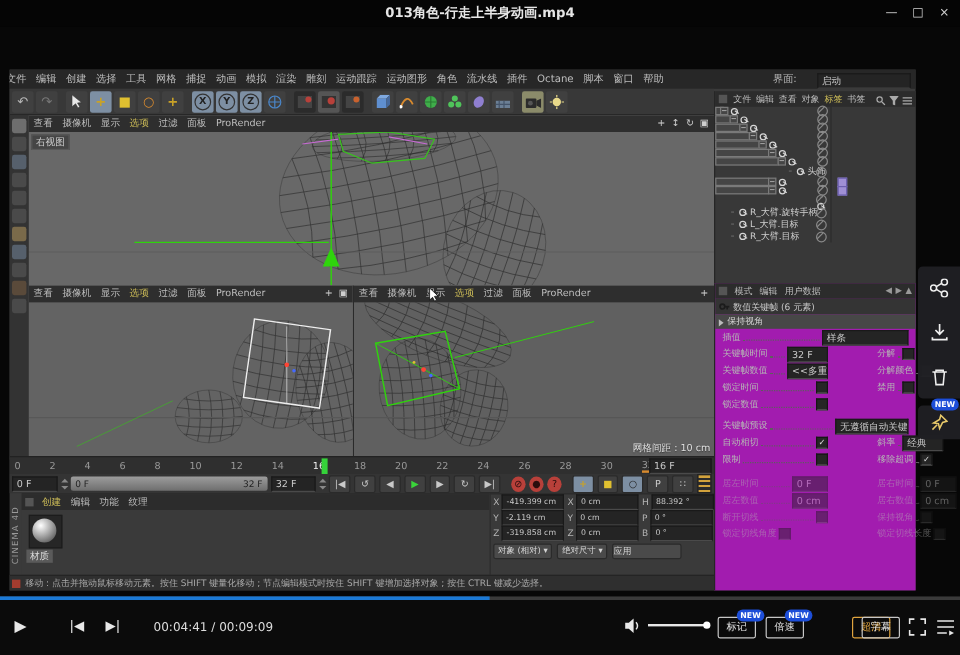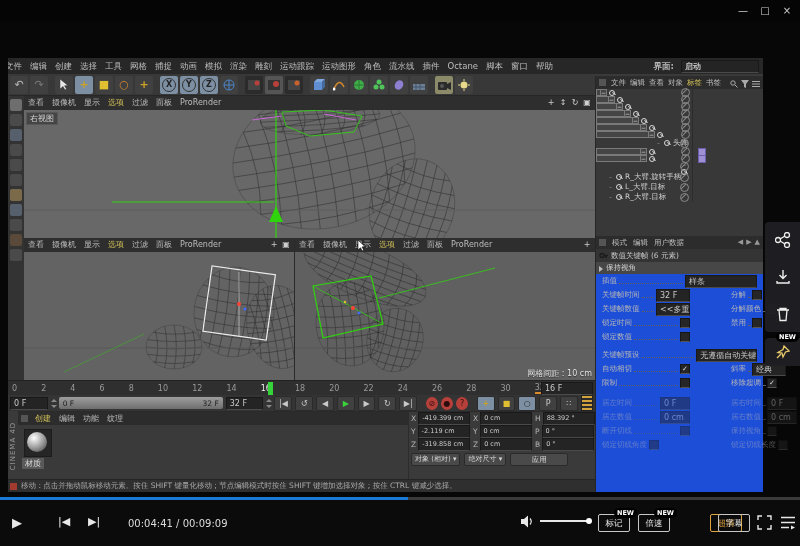--- a/index.html
+++ b/index.html
@@ -11,21 +11,21 @@
   .winbtn{position:absolute;top:3px;width:18px;height:16px;text-align:center;font-size:10px;color:#cfcfcf;line-height:16px;}
   
   .video{position:absolute;top:22px;left:0;right:0;height:475px;background:#070707;}
   .c4d{position:absolute;left:8px;top:36px;width:755px;height:434px;background:#3a3a3a;font-size:8.5px;}
   
   .menurow{display:flex;align-items:center;white-space:nowrap;overflow:hidden;}
   .mi{padding:0 4px;color:#bdbdbd;}
   .mi.active{color:#cfbe58;}
   .menubar{position:absolute;left:0;top:0;width:755px;height:16px;background:#272727;line-height:16px;}
   .menubar .mi:first-child{margin-left:-7px;}
-  .iface{margin-left:auto;display:flex;align-items:center;gap:7px;padding-right:4px;font-weight:bold;}
+  .iface{margin-left:auto;display:flex;align-items:flex-end;gap:17px;padding-right:4px;}
   .iface .fld{width:70px;}
   
   .toolbar{position:absolute;left:0;top:16px;width:587px;height:22px;background:#383838;border-bottom:1px solid #272727;display:flex;align-items:center;gap:2px;padding-left:2px;box-sizing:border-box;}
   .ti{width:18px;height:18px;display:flex;align-items:center;justify-content:center;font-size:11px;color:#b5b5b5;background:#404040;border-radius:2px;}
   .ti.on{background:#7d8fa3;color:#222;}
   .ti.circ span{border:1px solid #333;border-radius:50%;width:12px;height:12px;line-height:12px;text-align:center;font-size:8px;font-weight:bold;color:#222;}
   .tsep{width:3px;height:18px;}
   
   .lstrip{position:absolute;left:0;top:38px;width:16px;height:284px;background:#333;display:flex;flex-direction:column;gap:3px;padding-top:3px;align-items:center;}
   .ls{width:12px;height:12px;background:#4a4a4a;border-radius:2px;}
@@ -63,21 +63,21 @@
   .mlabel{position:absolute;left:4px;top:46px;font-size:8px;color:#ddd;background:#5a5a5a;padding:0 3px;}
   
   .coords{position:absolute;left:400px;top:353px;width:187px;height:68px;background:#3a3a3a;border-top:1px solid #2a2a2a;border-left:1px solid #2c2c2c;box-sizing:border-box;font-size:7.5px;}
   .chead{display:flex;height:12px;line-height:12px;color:#bdbdbd;}
   .chead span{width:62px;padding-left:8px;box-sizing:border-box;}
   .crow{display:flex;height:13px;align-items:center;}
   .ccell{width:62px;display:flex;align-items:center;gap:2px;box-sizing:border-box;padding-left:2px;}
   .ccell .fld{width:44px;font-size:6.5px;}
   .cfoot{display:flex;gap:4px;margin-top:2px;padding-left:2px;}
   .drop{background:#4a4a4a;border:1px solid #2a2a2a;border-radius:2px;color:#d5d5d5;font-size:7px;height:11px;line-height:11px;padding:0 3px;white-space:nowrap;}
-  .btn{background:#4a4a4a;border:1px solid #2a2a2a;border-radius:2px;color:#d5d5d5;font-size:7.5px;height:11px;line-height:11px;text-align:center;width:56px;}
+  .btn{background:#4a4a4a;border:1px solid #2a2a2a;border-radius:2px;color:#d5d5d5;font-size:7.5px;height:11px;line-height:11px;text-align:left;width:56px;}
   
   .statusbar{position:absolute;left:0;top:421px;width:587px;height:13px;background:#2f2f2f;border-top:1px solid #242424;display:flex;align-items:center;gap:4px;font-size:7.5px;color:#a8a8a8;white-space:nowrap;overflow:hidden;box-sizing:border-box;padding-left:2px;}
   .stled{width:7px;height:7px;background:#a33c2f;}
   
   .om{position:absolute;left:587px;top:18px;width:168px;height:160px;background:#383838;border-left:1px solid #262626;box-sizing:border-box;}
   .pmenu{height:13px;background:#2c2c2c;line-height:13px;font-size:7.5px;display:flex;align-items:center;}
   .pmic{width:7px;height:7px;background:#555;margin:0 3px;}
   .pmright{margin-left:auto;display:flex;gap:3px;padding-right:3px;align-items:center;}
   .sic{width:8px;height:8px;position:relative;}
   .tree{position:relative;font-size:7.5px;}
@@ -87,58 +87,59 @@
   .joint{width:8px;height:8px;position:relative;margin-right:2px;flex:none;}
   .joint::before{content:"";position:absolute;left:1px;top:1px;width:4px;height:4px;border:1px solid #d8d8d8;border-radius:50%;}
   .joint::after{content:"";position:absolute;left:4px;top:4px;width:4px;height:1px;background:#d8d8d8;transform:rotate(35deg);}
   .tname{white-space:nowrap;overflow:hidden;max-width:78px;}
   .treecols{position:absolute;left:96px;top:0;bottom:0;width:1px;background:#2c2c2c;}
   .rdot{position:absolute;left:84px;width:7px;height:7px;border:1px solid #8a8a8a;border-radius:50%;}
   .rdot::after{content:"";position:absolute;left:-1px;top:2px;width:7px;height:1px;background:#8a8a8a;transform:rotate(-45deg);}
   .tagic{display:none;position:absolute;left:101px;width:6px;height:6px;background:#9f8fd4;border:1px solid #6c5fae;}
   .trow.hastag .tagic{display:block;}
   
-  .attr{position:absolute;left:587px;top:178px;width:168px;height:256px;background:#1d4ed8;border-left:1px solid #262626;box-sizing:border-box;}
+  .attr{position:absolute;left:587px;top:178px;width:168px;height:256px;background:#a21caf;border-left:1px solid #262626;box-sizing:border-box;}
   .selrow{height:13px;display:flex;align-items:center;gap:3px;font-size:7.5px;background:#343434;padding-left:3px;color:#c8c8c8;}
   .sect{height:12px;background:#474747;font-size:7.5px;line-height:12px;padding-left:10px;color:#d5d5d5;position:relative;}
   .sect::before{content:"";position:absolute;left:3px;top:4px;border-left:4px solid #bbb;border-top:3px solid transparent;border-bottom:3px solid transparent;}
   .arow{display:flex;align-items:center;height:14px;padding:0 6px;font-size:7.5px;}
   .arow.dim{opacity:.45;}
   .seg1{width:88px;display:flex;align-items:center;flex:none;}
   .seg2{flex:1;display:flex;align-items:center;margin-left:41px;}
   .al{color:#b5b5b5;white-space:nowrap;}
   .lead{flex:1;border-bottom:1px dotted #5e5e5e;margin:0 2px;height:5px;min-width:2px;}
   .cb{width:8px;height:8px;background:#262626;border:1px solid #161616;border-bottom-color:#555;font-size:7px;line-height:8px;text-align:center;color:#dcdcdc;flex:none;}
   .spin{width:5px;height:11px;position:relative;flex:none;}
   .spin::before,.spin::after{content:"";position:absolute;left:0;border-left:3px solid transparent;border-right:3px solid transparent;}
   .spin::before{top:1px;border-bottom:3px solid #888;}
   .spin::after{bottom:1px;border-top:3px solid #888;}
   
   .sidebox{position:absolute;left:765px;width:35px;background:rgba(32,32,36,.95);border-radius:4px 0 0 4px;display:flex;flex-direction:column;align-items:center;justify-content:space-around;}
-  .badge{background:#000000;color:#fff;font-size:6.5px;line-height:10px;border-radius:5px;padding:0 3px;font-weight:bold;}
+  .badge{background:#1d4ed8;color:#fff;font-size:6.5px;line-height:10px;border-radius:5px;padding:0 3px;font-weight:bold;}
   .badge:empty{display:none;}
   
   .progress{position:absolute;bottom:46px;left:0;right:0;height:3px;background:#3a3a3a;}
   .progress .fill{height:100%;background:#1b79d6;}
   .pc{position:absolute;bottom:0;left:0;right:0;height:46px;background:#0b0b0b;}
   .pcl{position:absolute;top:15px;color:#e8e8e8;font-size:13px;}
   .ptime{position:absolute;left:128px;top:18px;font-size:10px;color:#dcdcdc;}
   .pbtn{position:absolute;top:14px;width:30px;height:16px;border:1px solid #c7c7c7;border-radius:2px;color:#e8e8e8;font-size:8.5px;text-align:center;line-height:16px;}
   .pbtn.accent{border-color:#e0a43e;color:#e0a43e;}
   .pbtn .badge{position:absolute;top:-7px;right:-8px;}
   .vol{position:absolute;left:540px;top:20px;width:50px;height:2px;background:#e8e8e8;}
   .vol::after{content:"";position:absolute;right:-2px;top:-2px;width:6px;height:6px;border-radius:50%;background:#fff;}
   .cursor{position:absolute;z-index:9;}
 </style>
 </head>
 <body>
 
 <div class="stage">
 
   <div class="titlebar">
+    <div class="title">013角色-行走上半身动画.mp4</div>
     <div class="winbtn" style="right:48px">—</div>
     <div class="winbtn" style="right:26px">□</div>
     <div class="winbtn" style="right:4px">×</div>
   </div>
 
   <div class="video">
     <div class="c4d">
 
       <div class="menubar menurow">
         <span class="mi">文件</span>

